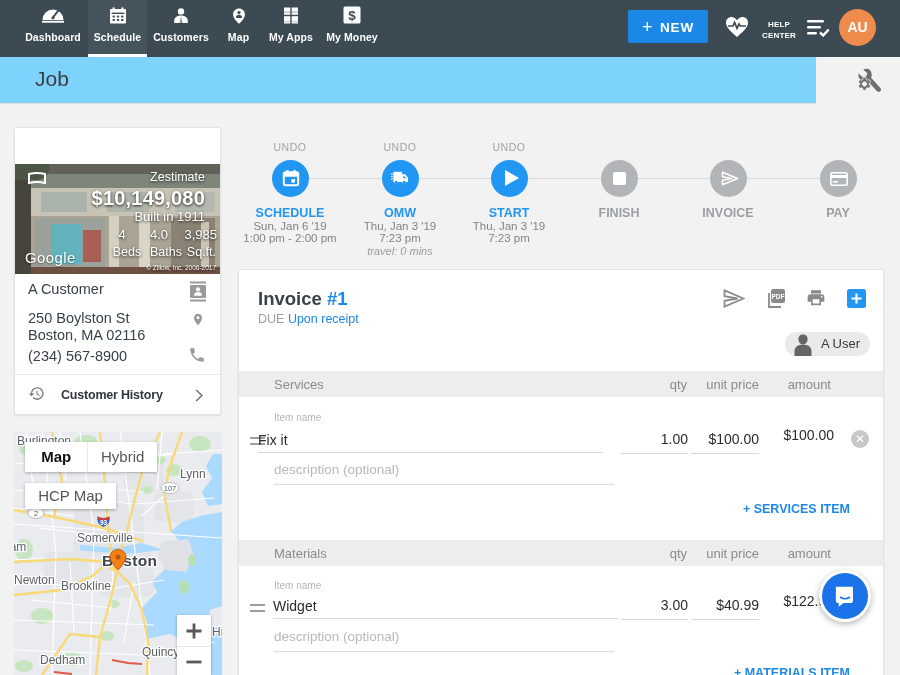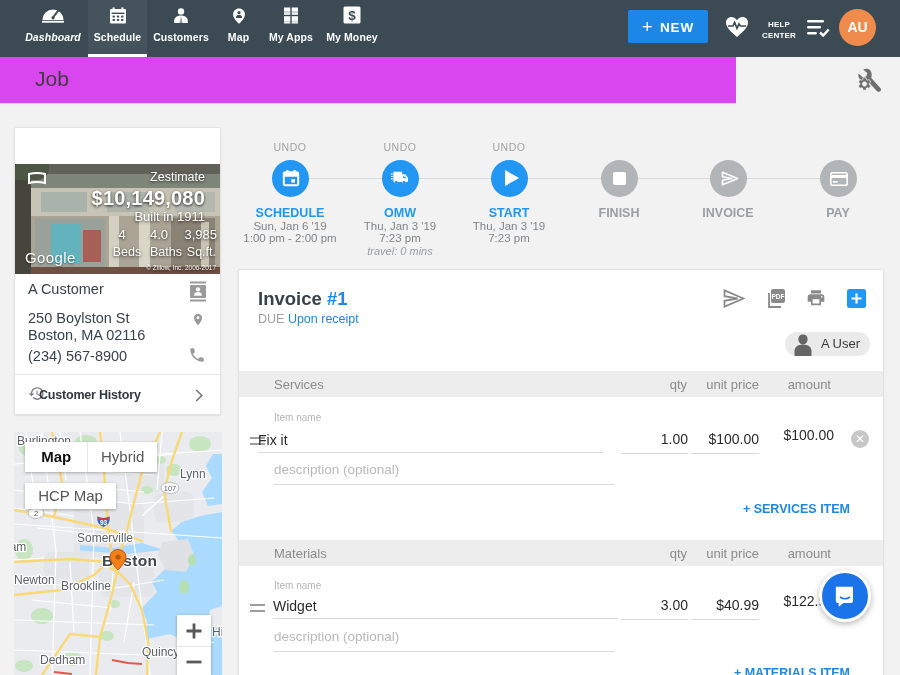--- a/index.html
+++ b/index.html
@@ -12,35 +12,35 @@
 .navitem .nlabel { position:absolute; left:0; right:0; top:31px; font-size:10.5px; font-weight:bold; letter-spacing:0.1px; }
 .navitem svg { position:absolute; top:8px; left:50%; transform:translateX(-50%); }
 .navitem.active { background:#44535c; border-bottom:3px solid #fff; }
 
 
 #newbtn { position:absolute; left:628px; top:10px; width:80px; height:33px; background:#1d87e8; border-radius:2px; color:#fff; font-size:13.5px; font-weight:bold; text-align:center; line-height:33px; }
 #helpcenter { position:absolute; left:757px; top:19px; width:44px; color:#fff; font-size:8px; font-weight:bold; text-align:center; line-height:1.4; letter-spacing:0.2px; }
 #avatar { position:absolute; left:839px; top:9px; width:37px; height:37px; border-radius:50%; background:#ef8c4d; color:#fff; font-size:14px; font-weight:bold; text-align:center; line-height:37px; }
 
 
-#jobbar { position:absolute; left:0; top:57px; width:736px; height:47px; background:#d946ef; border-bottom:1px solid #e2e2e2; }
+#jobbar { position:absolute; left:0; top:57px; width:816px; height:47px; background:#7dd3fc; border-bottom:1px solid #e2e2e2; }
 #jobbar .title { position:absolute; left:35px; top:10px; font-size:21px; color:#3e3e3e; }
 
 
 .card { position:absolute; background:#fff; border:1px solid #e3e3e3; border-radius:2px; box-shadow:0 1px 2px rgba(0,0,0,0.08); }
 #custcard { left:14px; top:127px; width:207px; height:288px; }
 #custhead { position:absolute; left:0; top:0; width:100%; height:36px; }
 #custhead .t { position:absolute; left:32px; top:11px; font-size:13px; font-weight:bold; color:#30383d; letter-spacing:-0.1px; }
 #photo { position:absolute; left:0; top:36px; width:205px; height:110px; background:#8a8a80; overflow:hidden; }
 .ph { position:absolute; }
 .ovl { position:absolute; right:6px; color:#fff; text-align:right; text-shadow:0 1px 3px rgba(0,0,0,0.8); }
 #contact { position:absolute; left:0; top:146px; width:100%; }
 #contact .line { color:#37424a; font-size:14.5px; line-height:16.5px; }
 #custfoot { position:absolute; left:0; top:246px; width:100%; height:41px; border-top:1px solid #e8e8e8; }
-#custfoot .t { position:absolute; left:24px; top:13px; font-size:12.5px; font-weight:bold; color:#30383d; letter-spacing:-0.2px; }
+#custfoot .t { position:absolute; left:46px; top:13px; font-size:12.5px; font-weight:bold; color:#30383d; letter-spacing:-0.2px; }
 
 
 #mapcard { position:absolute; left:14px; top:432px; width:208px; height:243px; background:#e8eaed; overflow:hidden; }
 .mapbtn { position:absolute; background:#fff; box-shadow:0 1px 3px rgba(0,0,0,0.3); color:#565656; font-size:15px; text-align:center; }
 
 
 #timeline { position:absolute; left:0; top:0; width:900px; height:675px; pointer-events:none; }
 .tl-undo { position:absolute; top:141px; width:80px; margin-left:-40px; text-align:center; color:#a2a2a2; font-size:10.5px; letter-spacing:0.5px; }
 .tl-circ { position:absolute; top:160px; width:37px; height:37px; margin-left:-18.5px; border-radius:50%; }
 .tl-circ.blue { background:#2196f3; }
@@ -75,21 +75,21 @@
 .addlink { position:absolute; right:33px; font-size:12.5px; font-weight:bold; color:#1e88e5; }
 
 
 #chat { position:absolute; left:819px; top:570px; width:52px; height:52px; border-radius:50%; background:#1a73e8; border:3px solid #fff; box-shadow:0 2px 6px rgba(0,0,0,0.3); }
 </style>
 </head>
 <body>
 <div id="app">
 
   <div id="nav">
-    <div class="navitem" style="left:20px;width:66px;font-style:italic;">
+    <div class="navitem" style="left:20px;width:66px;">
       <svg width="24" height="18" viewBox="0 0 24 18" style="top:6px;">
           <path d="M1.5 14 A10.5 10.5 0 0 1 22.5 14 Z" fill="#fff"></path>
           <path d="M12 11.5 L18.3 3.2" stroke="#3c4b54" stroke-width="2" stroke-linecap="round"></path>
           <circle cx="12" cy="11.8" r="1.6" fill="#3c4b54"></circle>
           <rect x="1" y="14.8" width="22" height="1.9" fill="#fff"></rect>
         </svg>
       <div class="nlabel">Dashboard</div>
     </div>
     <div class="navitem active" style="left:88px;width:59px;">
       <svg width="18" height="17" viewBox="0 0 18 17" style="top:7px;">

